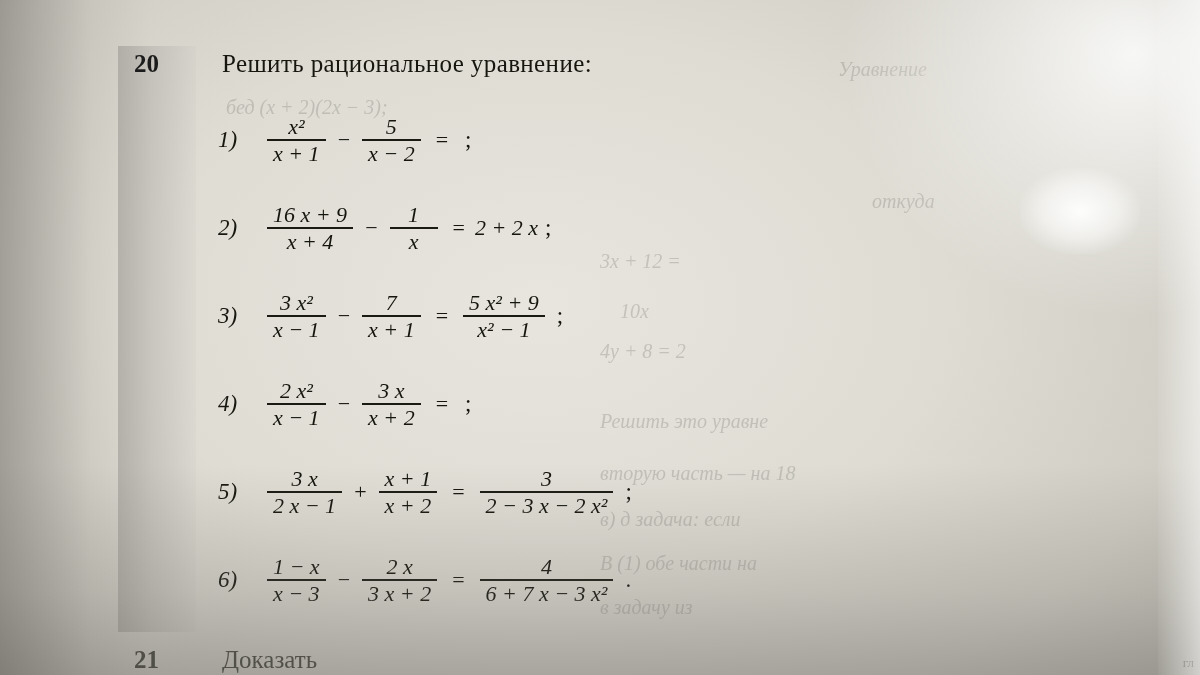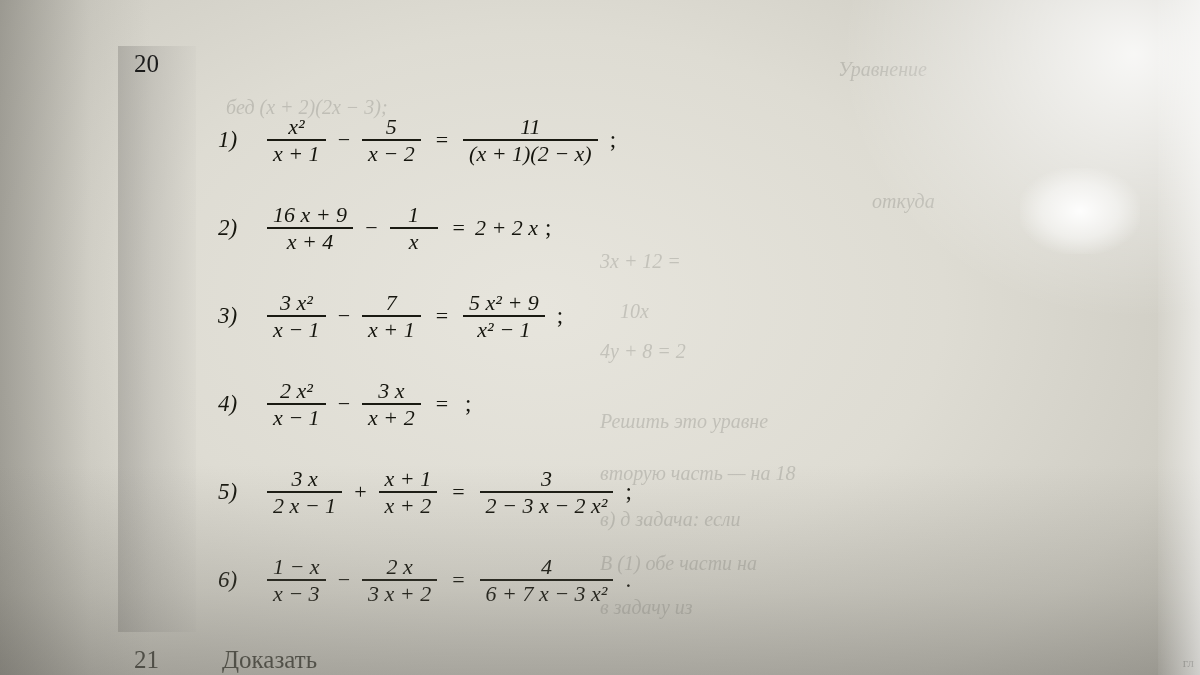--- a/index.html
+++ b/index.html
@@ -102,21 +102,21 @@
 
   .task-head {
     display: flex;
     align-items: flex-start;
     gap: 0;
     height: 40px;
   }
   .task-num {
     width: 66px;
     font-family: "Liberation Serif", serif;
-    font-weight: normal;
+    font-weight: bold;
     font-size: 25px;
     color: #1b1b1b;
     padding-left: 8px;
     box-sizing: border-box;
   }
   .task-title {
     font-size: 25px;
     color: #16160f;
     letter-spacing: 0.4px;
     padding-left: 30px;
@@ -230,44 +230,40 @@
   <div class="bleed" style="left:600px; top:410px; font-size:20px;">Решить это уравне</div>
   <div class="bleed" style="left:600px; top:462px; font-size:20px;">вторую часть — на 18</div>
   <div class="bleed" style="left:600px; top:508px; font-size:20px;">в) д задача: если</div>
   <div class="bleed" style="left:600px; top:552px; font-size:20px;">В (1) обе части на</div>
   <div class="bleed" style="left:600px; top:596px; font-size:20px;">в задачу из</div>
 
   <div class="task">
 
     <div class="task-head">
       <div class="task-num">20</div>
+      <div class="task-title">Решить рациональное уравнение:</div>
     </div>
 
     <div class="items">
 
       <div class="item">
         <div class="item-label">1)</div>
         <div class="expr">
           <span class="frac">
             <span class="num">x²</span>
             <span class="bar"></span>
             <span class="den">x + 1</span>
           </span>
           <span class="op">−</span>
           <span class="frac">
             <span class="num">5</span>
             <span class="bar"></span>
             <span class="den">x − 2</span>
           </span>
           <span class="eq">=</span>
-          <span class="frac">
-            <span class="num">11</span>
-            <span class="bar"></span>
-            <span class="den">(x + 1)(2 − x)</span>
-          </span>
           <span class="tail">;</span>
         </div>
       </div>
 
       <div class="item">
         <div class="item-label">2)</div>
         <div class="expr">
           <span class="frac">
             <span class="num">16 x + 9</span>
             <span class="bar"></span>

